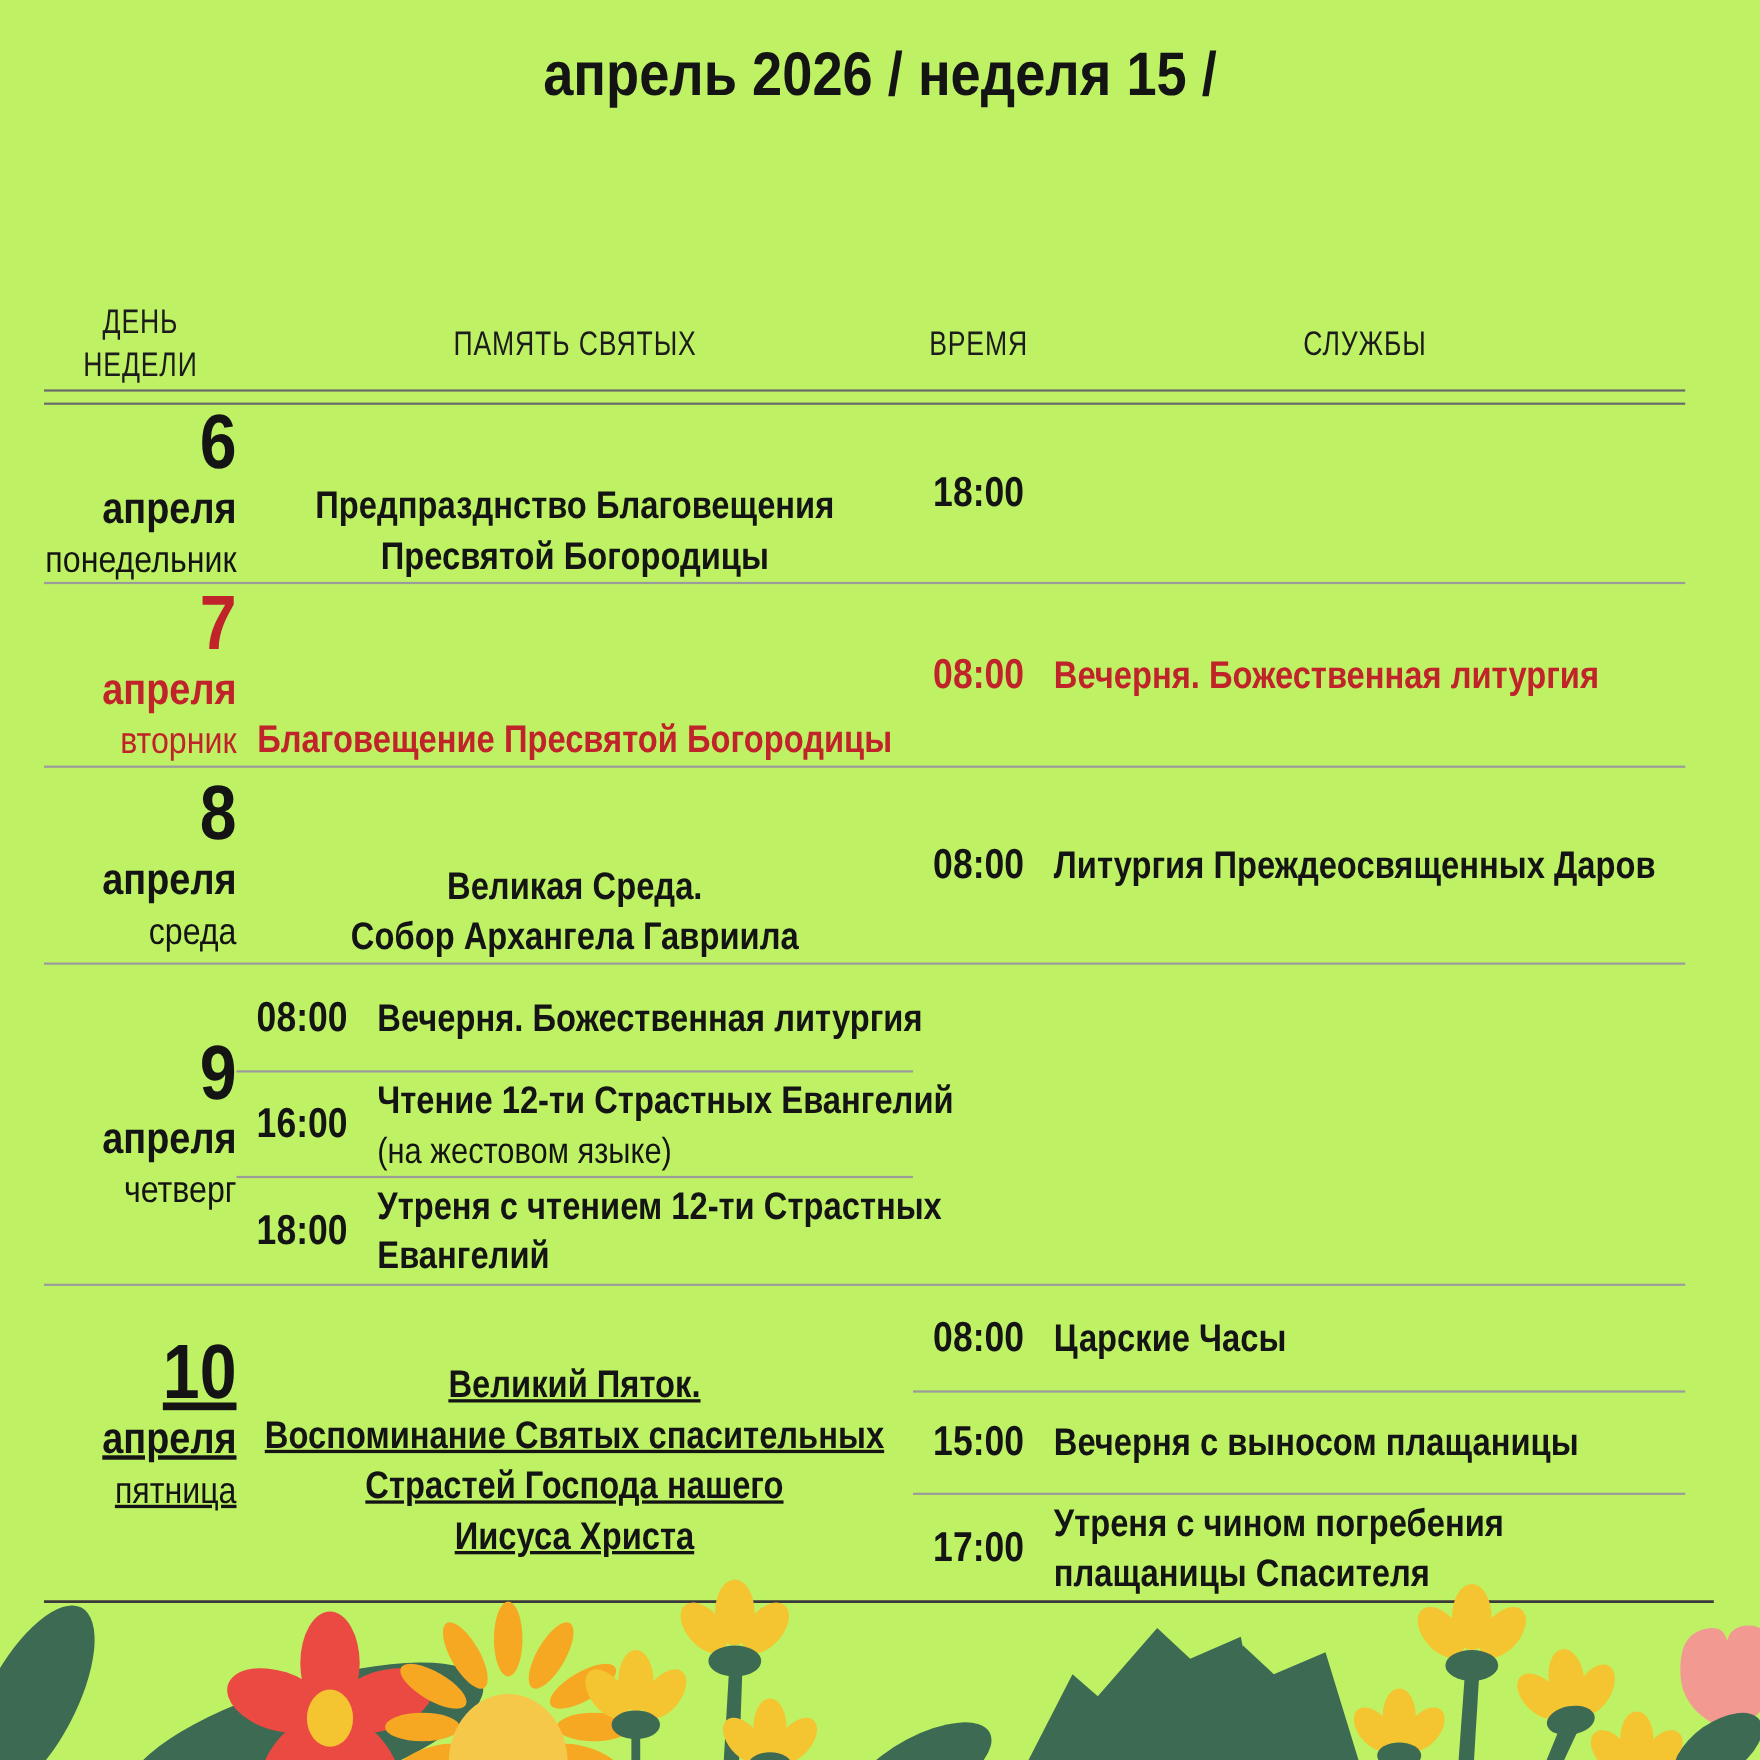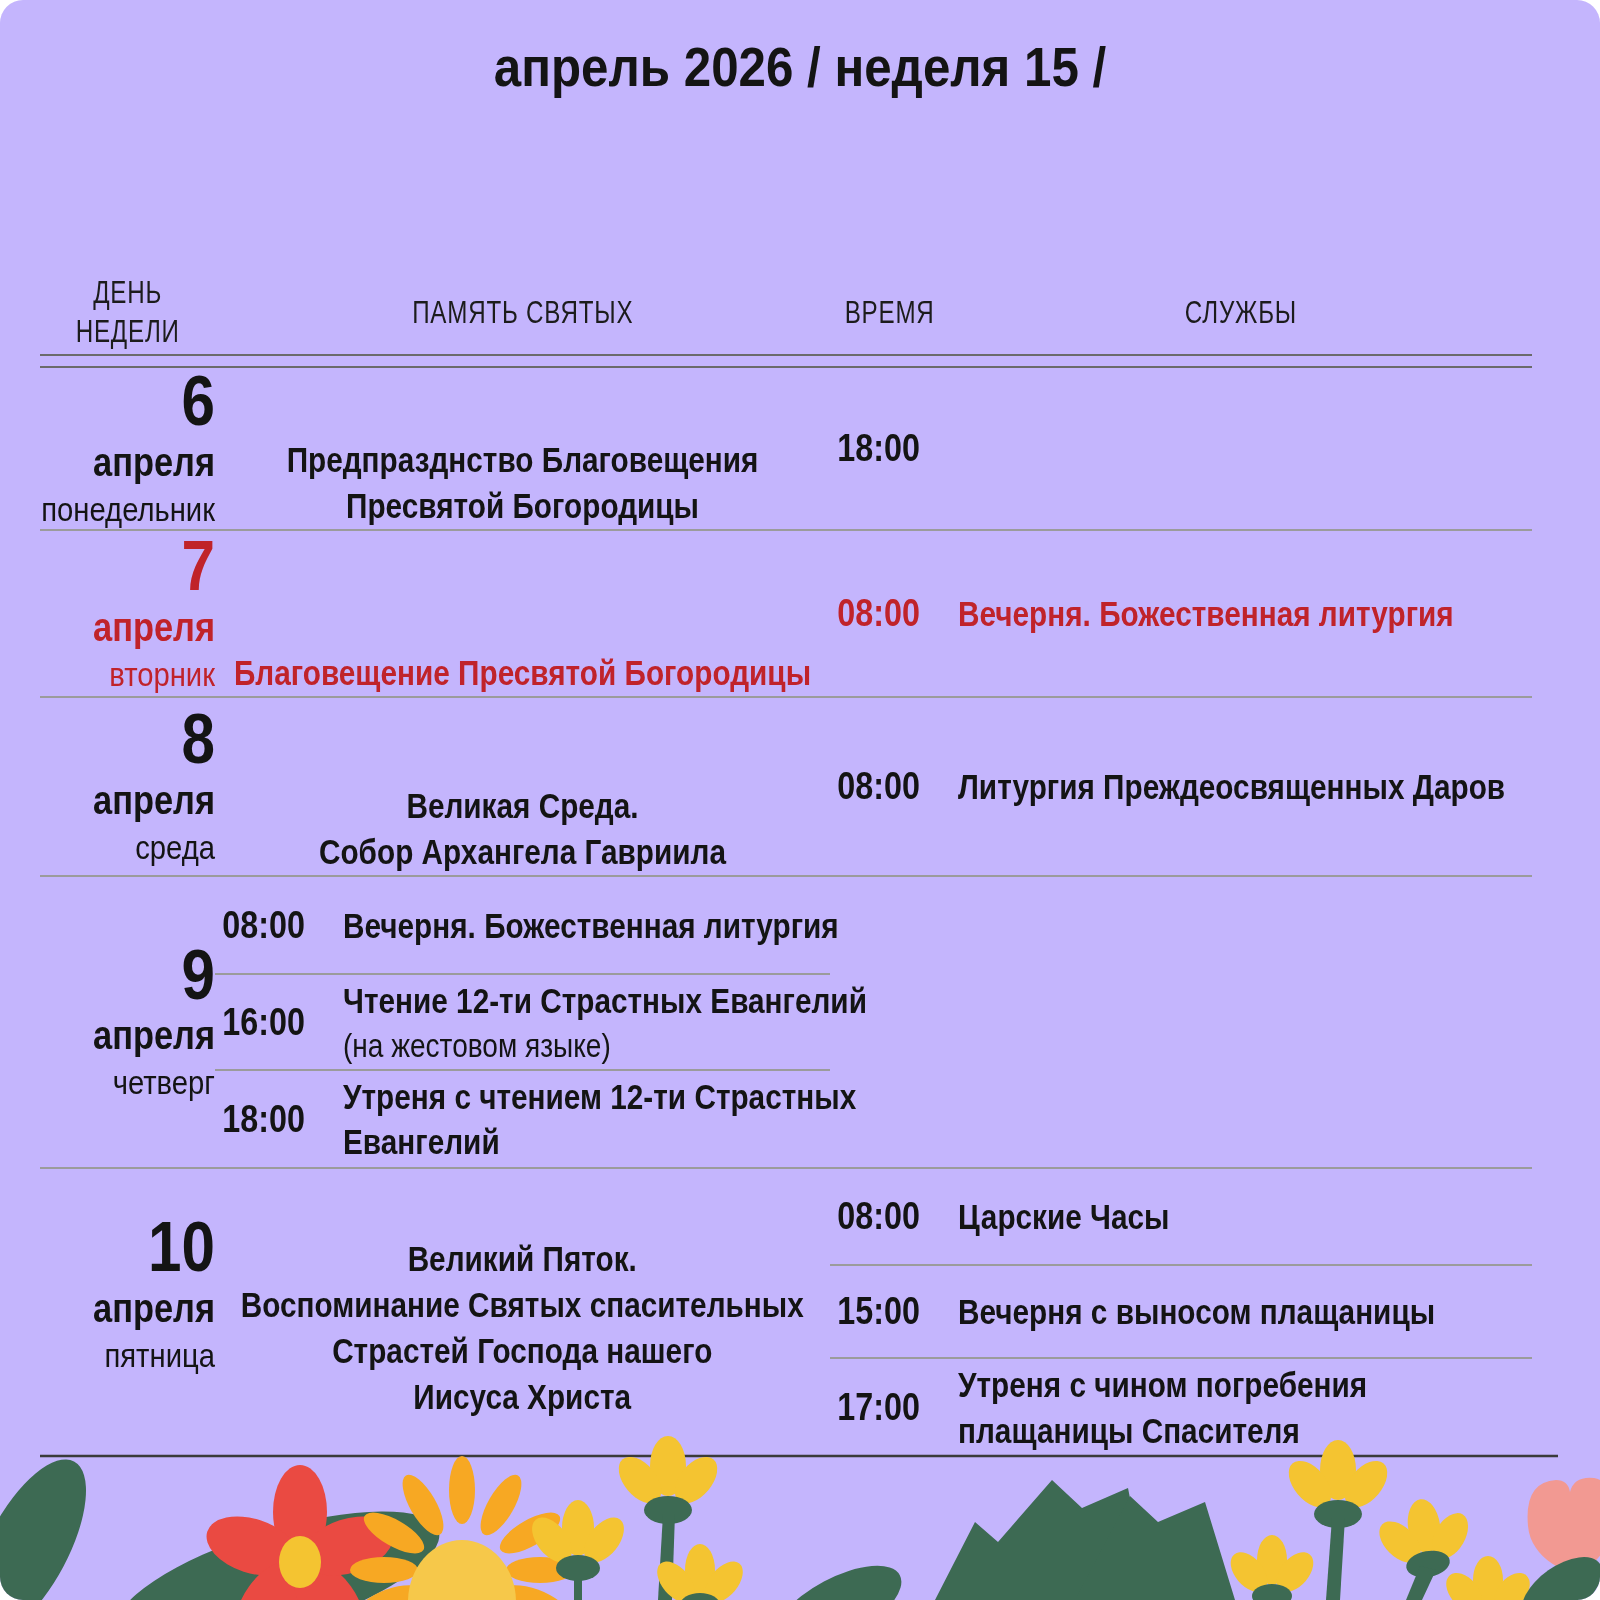--- a/index.html
+++ b/index.html
@@ -2,21 +2,21 @@
 <html style="--accent_red: #c0232a; --text_black: #141414; --divider_gray: #9b9b9b; --flower_green: #3d6a53; --flower_red: #ea4a42; --flower_yellow: #f4c431; --flower_orange: #f7a823; --flower_center_yellow: #f6c84a; --flower_pink: #f29992;"><head>
 <meta charset="utf-8">
 <style>
   :root{
     --accent_red:#c0232a; --text_black:#141414; --divider_gray:#9b9b9b;
     --flower_green:#3d6a53; --flower_red:#ea4a42; --flower_yellow:#f4c431;
     --flower_orange:#f7a823; --flower_center_yellow:#f6c84a; --flower_pink:#f29992;
   }
   *{margin:0;padding:0;box-sizing:border-box;}
   body{background:#fff;font-family:"Liberation Sans","DejaVu Sans",sans-serif;color:var(--text_black,#141414);}
-  .page{position:relative;width:1600px;height:1600px;background:#c4b5fd;overflow:hidden;border-radius:23px;}
+  .page{position:relative;width:1600px;height:1600px;background:#bef264;overflow:hidden;}
 
   .title{position:absolute;top:34px;left:0;right:0;text-align:center;font-size:56px;font-weight:bold;}
   .title .in{display:inline-block;transform:scaleX(0.88);transform-origin:50% 50%;white-space:pre;}
 
   .table{position:absolute;left:40px;top:272px;width:1492px;}
   .headers{display:grid;grid-template-columns:175px 615px 120px 1fr;align-items:center;min-height:82px;font-size:31px;color:#1c1c1c;text-decoration:underline;}
   .hcell{text-align:center;}
   .hcell .in{display:inline-block;transform:scaleX(0.78);transform-origin:50% 50%;white-space:pre;letter-spacing:1px;line-height:1.25;}
   .dblline{height:14px;border-top:2.5px solid #6a6a6a;border-bottom:2.5px solid #6a6a6a;}
 
@@ -27,33 +27,33 @@
 
   .daycell{}
   .dayinner{width:230px;margin-left:-55px;text-align:right;transform:scaleX(0.86);transform-origin:100% 50%;}
   .date{font-size:70px;font-weight:bold;line-height:0.95;}
   .month{font-size:40px;font-weight:bold;line-height:1.15;margin-top:4px;}
   .weekday{font-size:34px;line-height:1.2;margin-top:4px;white-space:nowrap;}
 
   .saintcell{display:flex;justify-content:center;align-items:flex-end;height:100%;}
   .saintstxt{white-space:pre;text-align:center;font-weight:bold;font-size:35px;line-height:1.32;transform:scaleX(0.85);transform-origin:50% 50%;}
 
-  .timecell{}
+  .timecell{text-align:center;}
   .timetxt{display:inline-block;font-size:38px;font-weight:bold;transform:scaleX(0.85);transform-origin:50% 50%;}
 
   .svcwrap{padding-left:8px;}
   .svctext{display:inline-block;white-space:pre;font-size:35px;font-weight:bold;line-height:1.3;transform:scaleX(0.85);transform-origin:0 50%;}
   .svcnote{display:block;white-space:pre;font-size:33px;font-weight:normal;line-height:1.25;margin-top:2px;}
   .svcnote .in{display:inline-block;transform:scaleX(0.85);transform-origin:0 50%;}
 
   .svcstack{display:flex;flex-direction:column;height:100%;}
   .svc{display:grid;grid-template-columns:120px 1fr;align-items:center;}
   .svc + .svc{border-top:2px solid var(--divider_gray,#9b9b9b);}
   .s96{min-height:96px}.s98{min-height:98px}.s95{min-height:95px}.s93{min-height:93px}.s99{min-height:99px}
-  .lift{padding-bottom:40px;}
+  .lift{padding-bottom:40px;text-decoration:underline;}
 
   .flowers{position:absolute;left:0;bottom:0;width:1600px;height:170px;display:block;}
   .rule{stroke:#3a3a3a;stroke-width:2.5px;}
   .fgreen{fill:var(--flower_green,#3d6a53);}
   .fred{fill:var(--flower_red,#ea4a42);}
   .fyellow{fill:var(--flower_yellow,#f4c431);}
   .forange{fill:var(--flower_orange,#f7a823);}
   .fcyellow{fill:var(--flower_center_yellow,#f6c84a);}
   .fpink{fill:var(--flower_pink,#f29992);}
 </style>

